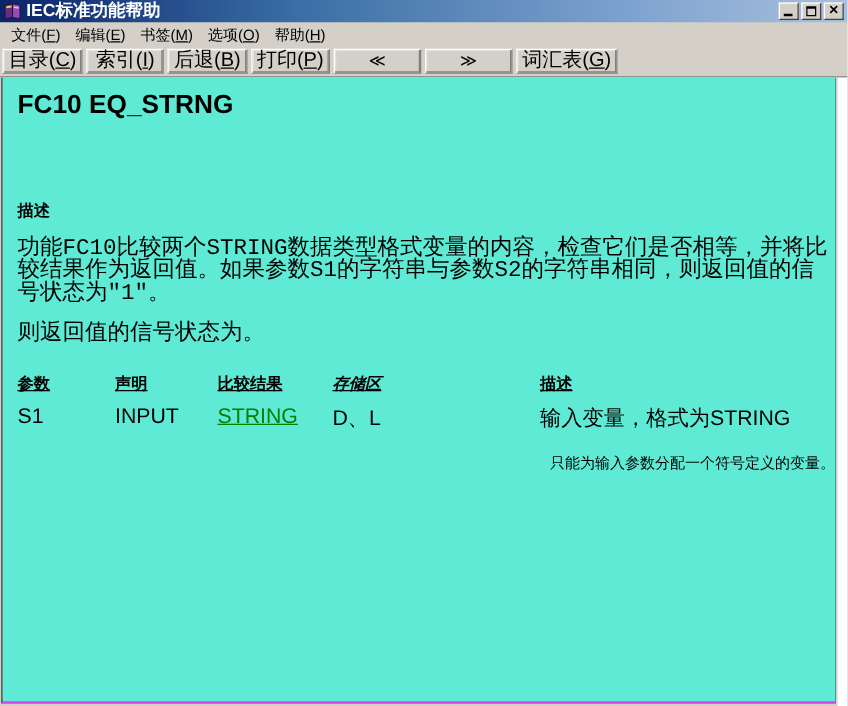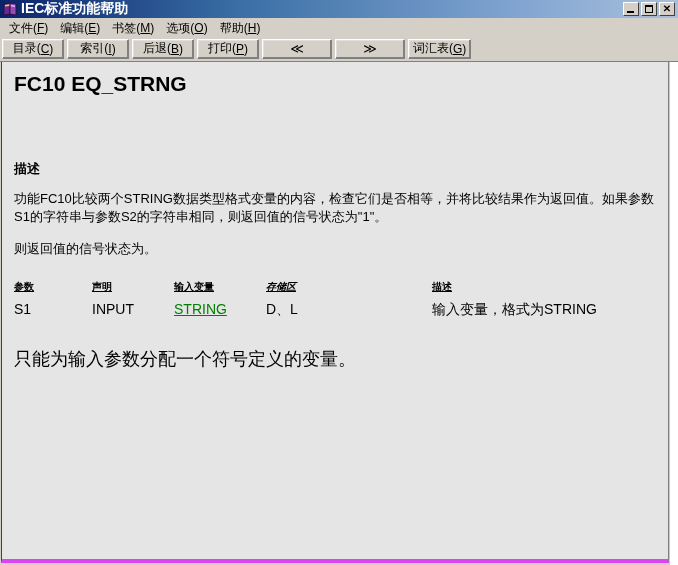--- a/index.html
+++ b/index.html
@@ -103,44 +103,44 @@
   .tb-btn {
     height: 20px;
     min-width: 62px;
     margin-right: 3px;
     background: #d4d0c8;
     border: 1px solid;
     border-color: #ffffff #808080 #808080 #ffffff;
     box-shadow: inset -1px -1px 0 #808080, inset 1px 1px 0 #dfdfdf;
     box-sizing: border-box;
     display: flex; align-items: center; justify-content: center;
-    font-size: 12px;
+    font-size: 16px;
     color: #000;
     font-family: "Liberation Sans", "DejaVu Sans", sans-serif;
     white-space: nowrap;
     padding: 0 4px;
   }
   .tb-btn .acc { text-decoration: underline; }
   .tb-btn.arrow { min-width: 70px; font-size: 13px; }
 
   
   .content-wrap {
     flex: 1 1 auto;
     background: #d4d0c8;
     padding: 0;
     position: relative;
     overflow: hidden;
   }
   .content {
     position: absolute;
     left: 1px; top: 0px; right: 9px; bottom: 2px;
-    background: #e5e5e5;
+    background: #5eead4;
     border-left: 1px solid #404040;
     border-right: 1px solid #808080;
-    border-bottom: 4px solid #d946ef;
+    border-bottom: 2px solid #d946ef;
     overflow: hidden;
     box-sizing: border-box;
   }
   .doc {
     padding: 8px 0 0 12px;
     font-family: "Liberation Sans", "DejaVu Sans", sans-serif;
     color: #000000;
   }
 
   .page-title {
@@ -151,61 +151,63 @@
     font-family: "Liberation Sans", "DejaVu Sans", sans-serif;
   }
 
   .sec-head {
     font-size: 13px;
     font-weight: bold;
     margin: 64px 0 0 0;
   }
 
   .para {
-    font-size: 13px;
+    font-size: 18px;
     line-height: 18px;
     margin: 12px 0 0 0;
     max-width: 660px;
+    font-family: Liberation Mono, monospace;
   }
   .para.tight { margin-top: 14px; }
 
   
   table.params {
     margin-top: 22px;
     border-collapse: collapse;
     font-size: 12.5px;
   }
   table.params th {
     text-align: left;
     font-weight: bold;
     text-decoration: underline;
     padding: 0 0 6px 0;
-    font-size: 10px;
+    font-size: 13px;
     white-space: nowrap;
   }
   table.params td {
     text-align: left;
     padding: 1px 0 2px 0;
-    font-size: 14px;
+    font-size: 17px;
     white-space: nowrap;
     vertical-align: top;
   }
   .col-param  { width: 78px; }
   .col-decl   { width: 82px; }
   .col-type   { width: 92px; }
   .col-area   { width: 166px; font-style: italic; }
   .col-desc   { width: auto; }
   .mono { font-family: "Liberation Sans", "DejaVu Sans", sans-serif; }
   .link {
     color: #008000;
     text-decoration: underline;
   }
   .note {
-    font-size: 18px;
-    margin-top: 26px;
+    font-size: 12px;
+    margin-top: 14px;
+    text-align: right;
   }
 
   
   .right-rule {
     position: absolute;
     top: 0; bottom: 0; right: 0;
     width: 9px;
     background: #ffffff;
     border-left: 1px solid #c8c8c8;
     box-sizing: border-box;
@@ -291,21 +293,21 @@
 
         <div class="para">功能FC10比较两个STRING数据类型格式变量的内容，检查它们是否相等，并将比较结果作为返回值。如果参数S1的字符串与参数S2的字符串相同，则返回值的信号状态为"1"。</div>
 
         <div class="para tight">则返回值的信号状态为。</div>
 
         <table class="params">
           <thead>
             <tr>
               <th class="col-param">参数</th>
               <th class="col-decl">声明</th>
-              <th class="col-type">输入变量</th>
+              <th class="col-type">比较结果</th>
               <th class="col-area">存储区</th>
               <th class="col-desc">描述</th>
             </tr>
           </thead>
           <tbody>
             <tr>
               <td class="mono">S1</td>
               <td class="mono">INPUT</td>
               <td class="mono"><span class="link">STRING</span></td>
               <td class="mono">D、L</td>

